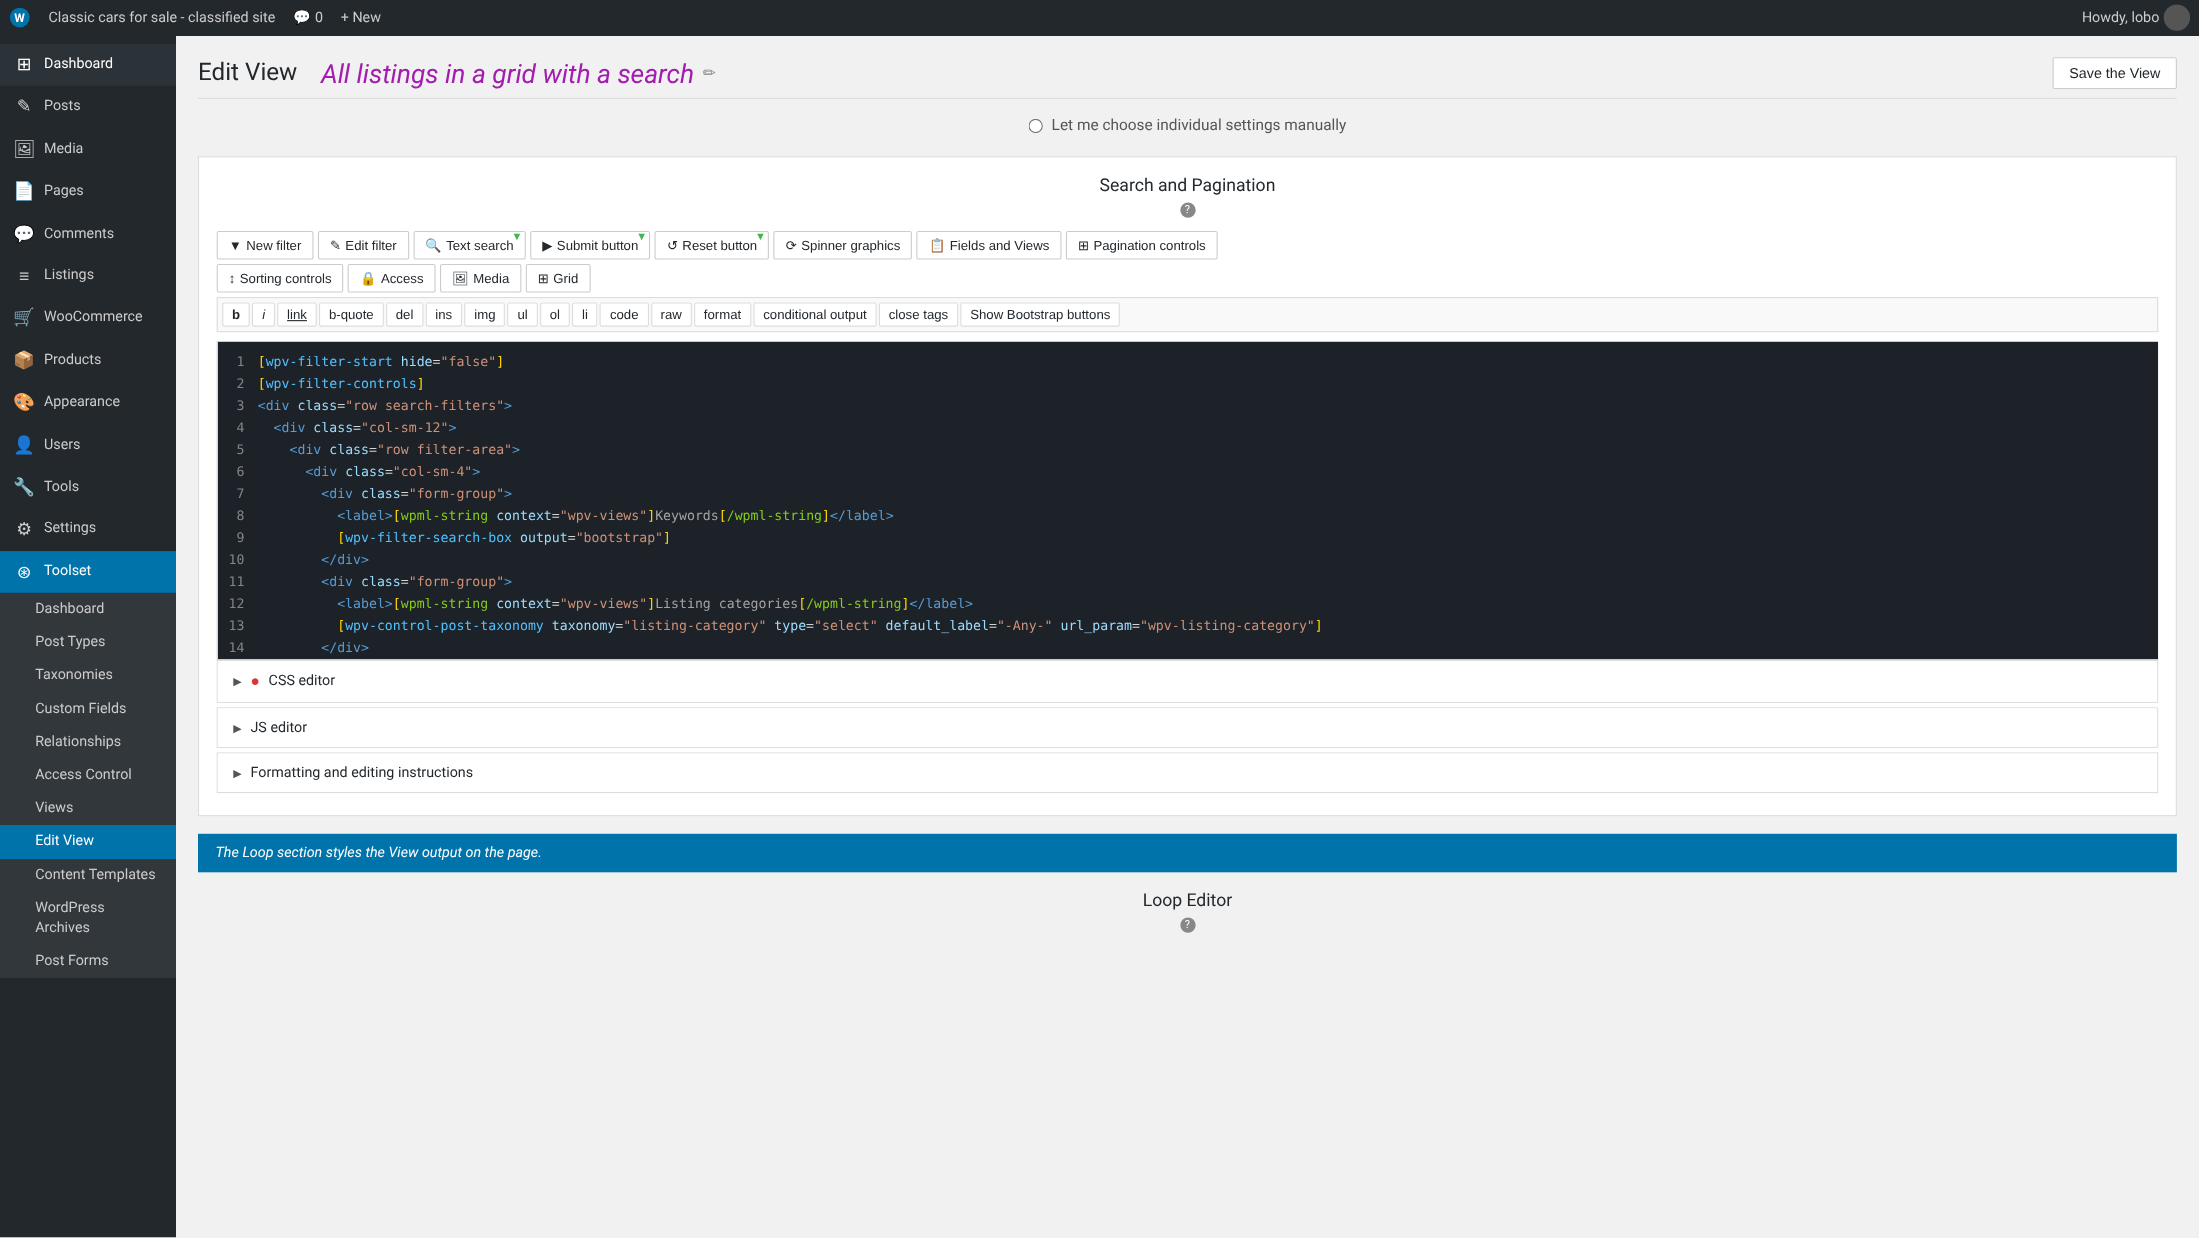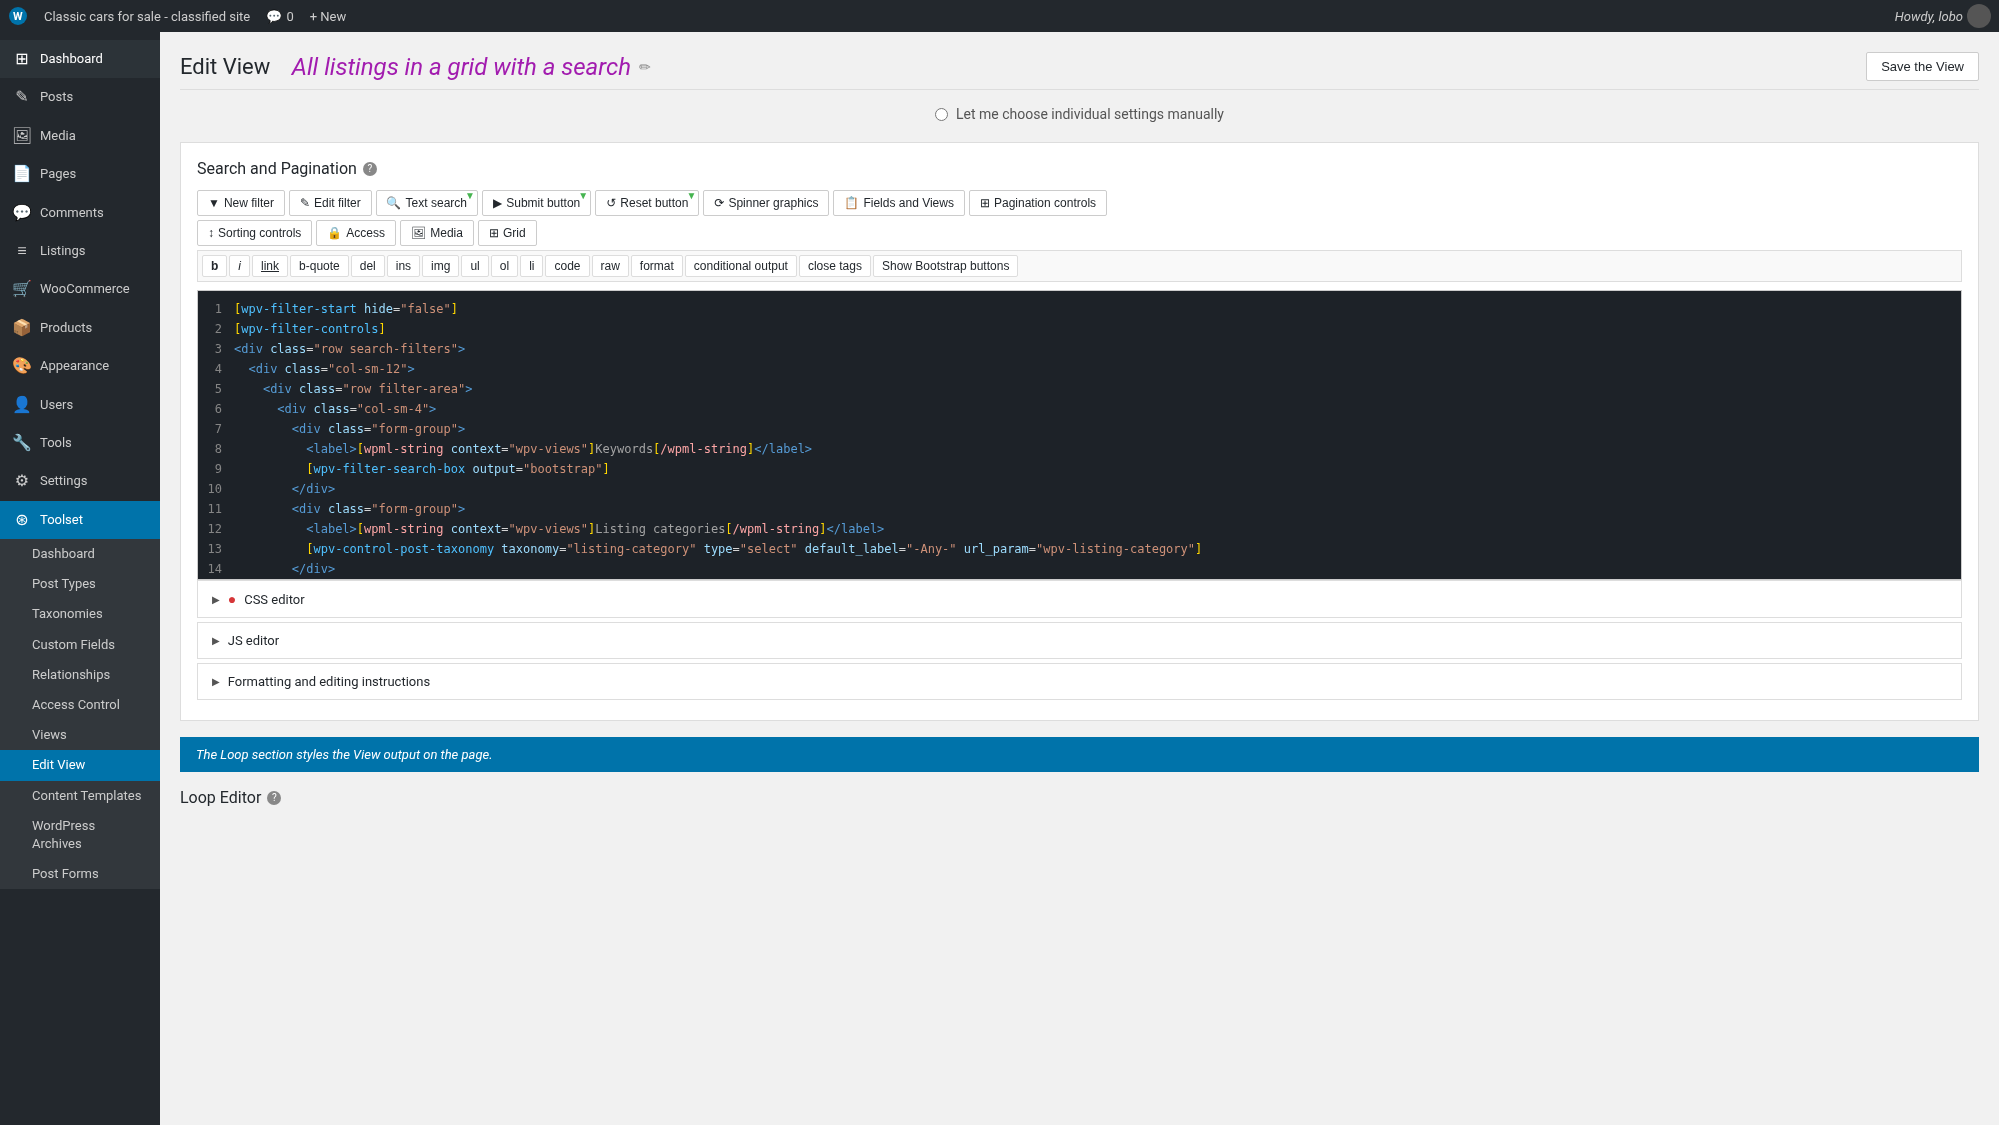--- a/index.html
+++ b/index.html
@@ -11,21 +11,21 @@
       height: 32px;
       display: flex;
       align-items: center;
       padding: 0 8px;
       color: #fff;
       position: fixed;
       top: 0; left: 0; right: 0;
       z-index: 100;
     }
     .adminbar-left { display: flex; align-items: center; gap: 16px; flex: 1; }
-    .adminbar-right { display: flex; align-items: flex-start; gap: 8px; font-style: italic; }
+    .adminbar-right { display: flex; align-items: flex-start; gap: 8px; }
     .adminbar-item { color: #ccc; font-size: 13px; display: flex; align-items: center; gap: 4px; cursor: pointer; }
     .wp-logo { width: 20px; height: 20px; fill: #fff; }
 
     
     .layout { display: flex; margin-top: 32px; min-height: calc(100vh - 32px); }
 
     
     #adminmenuwrap {
       width: 160px;
       background: #23282d;
@@ -93,20 +93,21 @@
 
     
     .section-header {
       font-size: 16px;
       font-weight: 400;
       color: #23282d;
       margin-bottom: 12px;
       display: flex;
       align-items: center;
       gap: 6px;
+      flex-direction: column;
     }
     .help-icon { width: 14px; height: 14px; border-radius: 50%; background: #888; color: #fff; font-size: 10px; display: inline-flex; align-items: center; justify-content: center; cursor: pointer; }
 
     
     .toolbar-row {
       display: flex;
       flex-wrap: wrap;
       gap: 4px;
       margin-bottom: 4px;
     }
@@ -180,21 +181,21 @@
       padding-right: 12px;
       user-select: none;
       flex-shrink: 0;
     }
     .line-content { flex: 1; white-space: pre; }
 
     
     .c-tag { color: #569cd6; text-align: right; }
     .c-attr { color: #9cdcfe; }
     .c-val { color: #ce9178; }
-    .c-wpml { color: #fca5a5; text-align: right; }
+    .c-wpml { color: #84cc16; text-align: right; }
     .c-bracket { color: #ffd700; }
     .c-shortcode { color: #4fc1ff; }
     .c-text { color: #a3a3a3; }
 
     
     .collapse-section {
       border: 1px solid #ddd;
       background: #fff;
       margin-bottom: 4px;
     }

